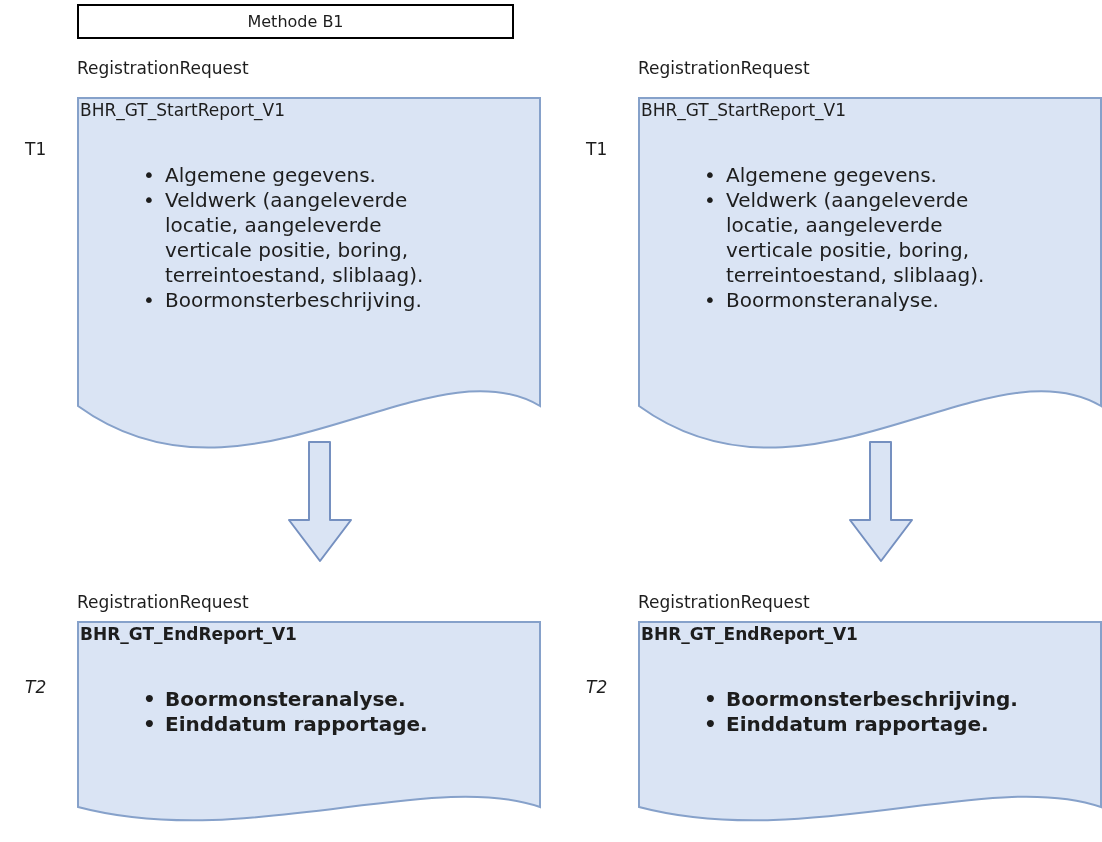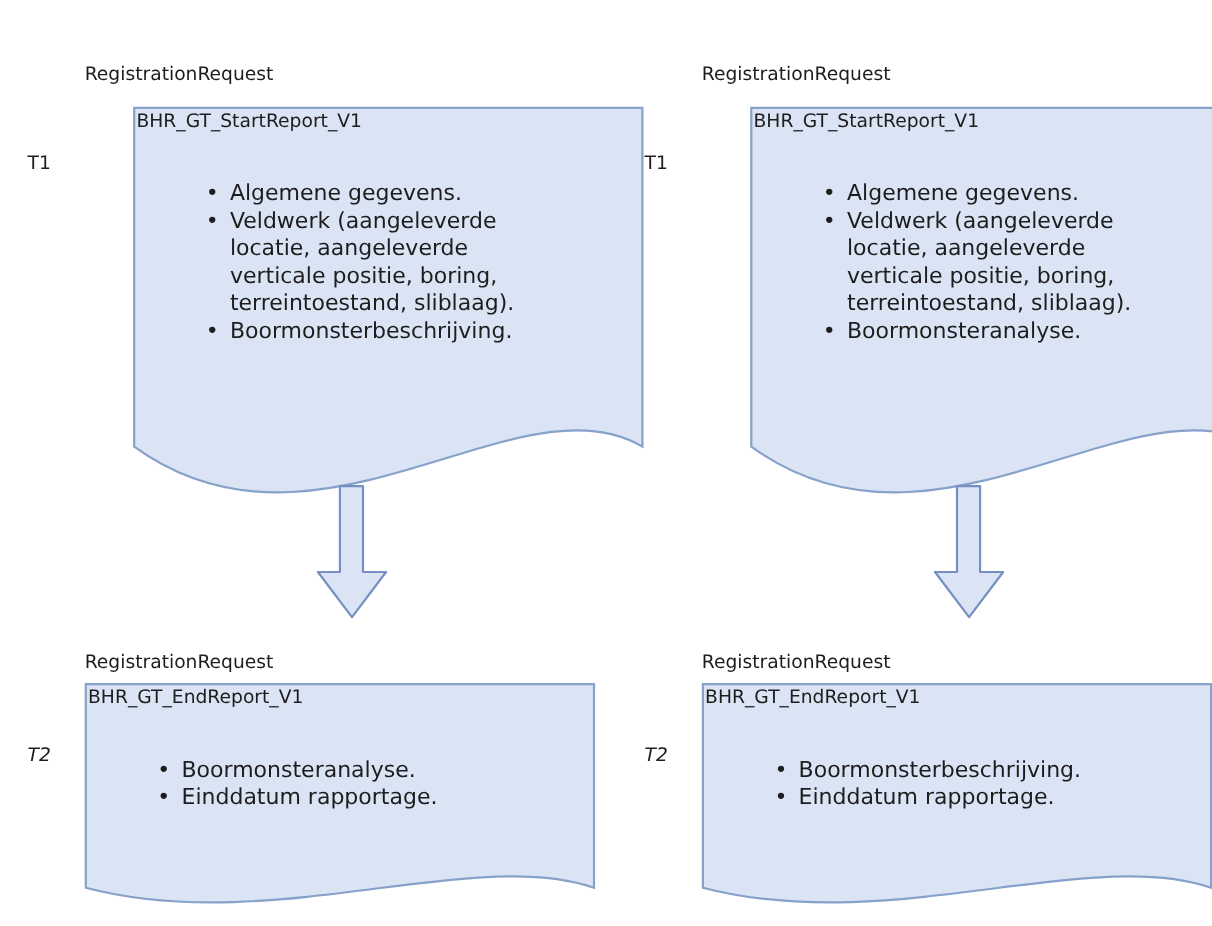--- a/index.html
+++ b/index.html
@@ -60,22 +60,22 @@
     margin-top: 39px;
   }
   .t-label-t1 { top: 99px; }
   .t-label-t2 { top: 637px; font-style: italic; }
 
   .doc {
     position: absolute;
     left: 0;
     width: 464px;
   }
-  .doc-t1 { top: 97px;  height: 365px; margin-left: 44px; }
-  .doc-t2 { top: 621px; height: 222px; }
+  .doc-t1 { top: 97px;  height: 365px; }
+  .doc-t2 { top: 621px; height: 222px; font-weight: bold; }
 
   .doc svg {
     position: absolute;
     left: 0;
     top: 0;
     overflow: visible;
   }
   .doc-shape-path {
     fill: var(--shape-fill);
     stroke: var(--doc-stroke);
@@ -122,20 +122,23 @@
     stroke-linejoin: round;
   }
 </style>
 </head>
 <body>
 
 <div id="canvas">
 
   <div class="col col-left">
 
+    <div class="header-box">
+      <span>Methode B1</span>
+    </div>
 
     <div class="reg-label reg-label-t1">RegistrationRequest</div>
 
     <div class="t-label t-label-t1">T1</div>
 
     <div class="doc doc-t1">
       <svg width="464" height="365" viewBox="0 0 464 365">
         <path class="doc-shape-path" d="M1,1 H463 V309 C 350,242 168,430 1,309 Z"></path>
       </svg>
       <div class="doc-content">

